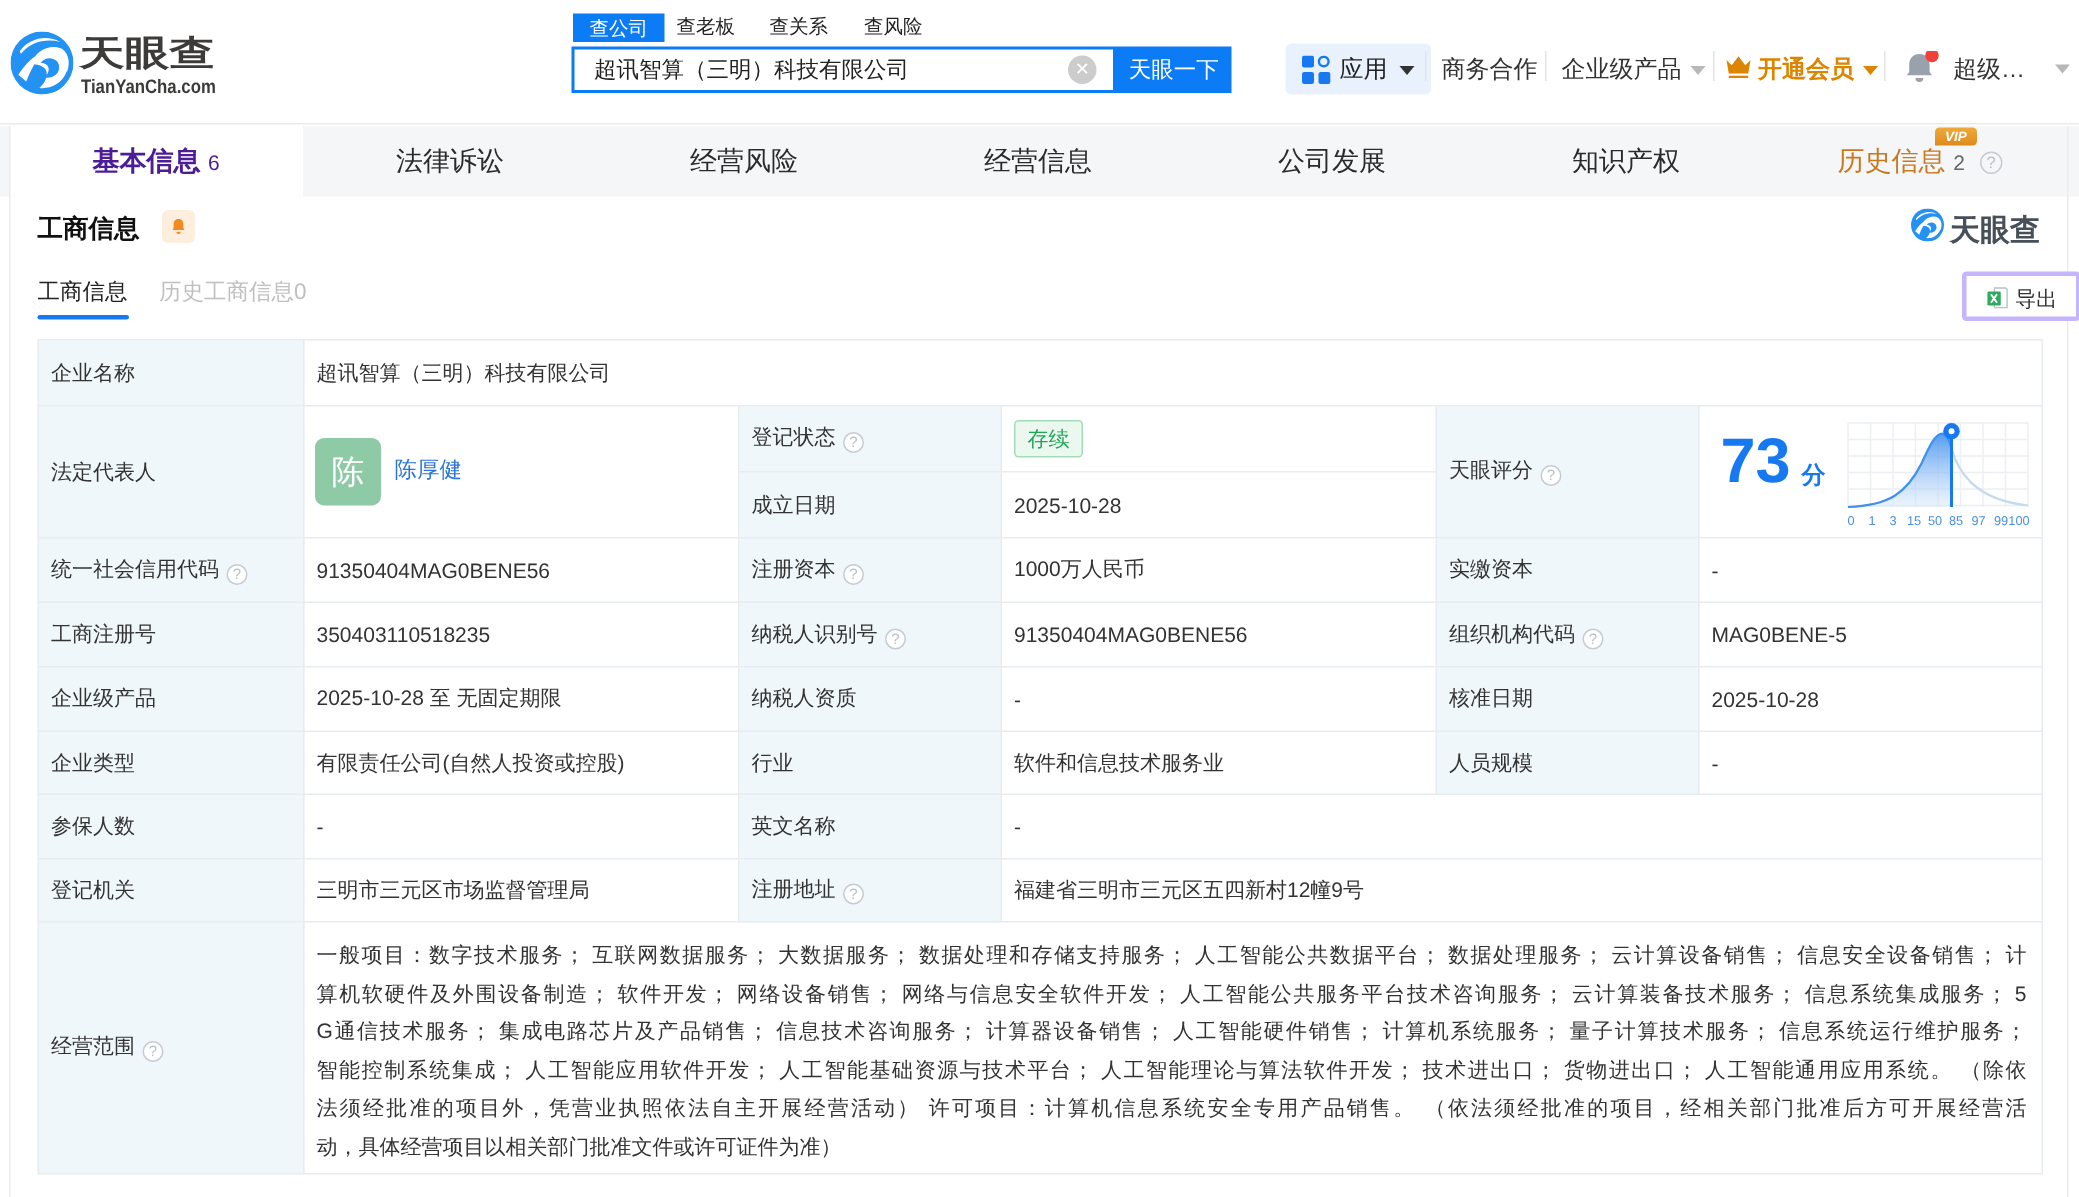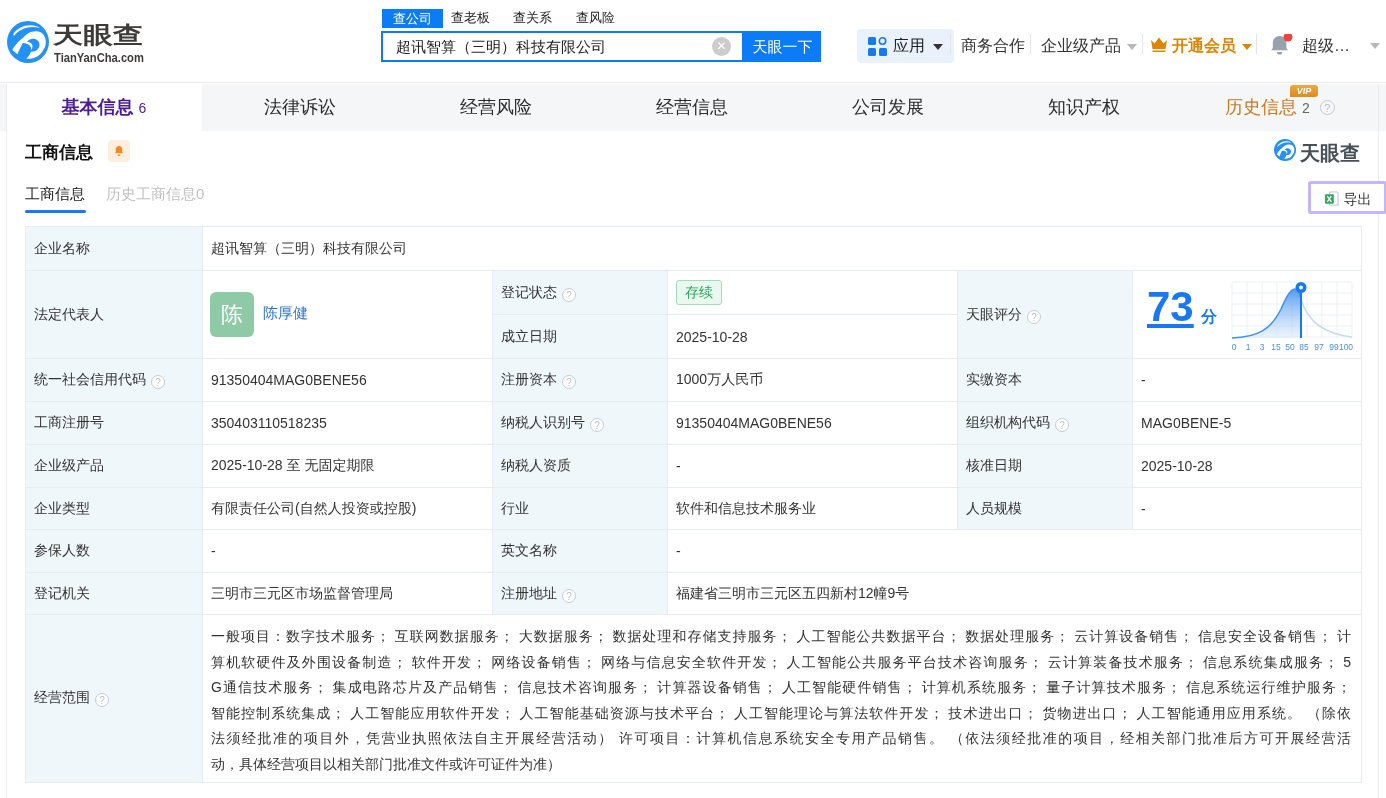--- a/index.html
+++ b/index.html
@@ -147,21 +147,21 @@
         <td class="l">企业名称</td>
         <td colspan="5">超讯智算（三明）科技有限公司</td>
       </tr>
   <tr style="height:44px;">
     <td class="l" rowspan="2">法定代表人</td>
     <td rowspan="2" style="padding-left:7px;"><span id="avatar">陈</span><span class="plink">陈厚健</span></td>
     <td class="l">登记状态<span class="qm">?</span></td>
     <td><span id="tag-cx">存续</span></td>
     <td class="l" rowspan="2">天眼评分<span class="qm">?</span></td>
     <td rowspan="2" style="padding:0;position:relative;">
-      <span id="score73" class="abs" style="left:14px;top:12px;text-decoration:underline;">73</span>
+      <span id="score73" class="abs" style="left:14px;top:12px;">73</span>
           <span id="scorefen" class="abs" style="left:68px;top:36px;">分</span>
       <svg class="abs" style="left:98px;top:10px;" width="122" height="72" viewBox="0 0 122 72">
         <defs>
               <linearGradient id="g1" x1="0" y1="0" x2="0" y2="1">
                 <stop offset="0" stop-color="#3f90ef" stop-opacity=".9"></stop>
                 <stop offset="1" stop-color="#d9e9fa" stop-opacity=".5"></stop>
               </linearGradient>
             </defs>
         <g stroke="#eceff3" stroke-width="1" fill="none">
           <path d="M1,1 H121 M1,12 H121 M1,23 H121 M1,34 H121 M1,45 H121 M1,56 H121"></path>

